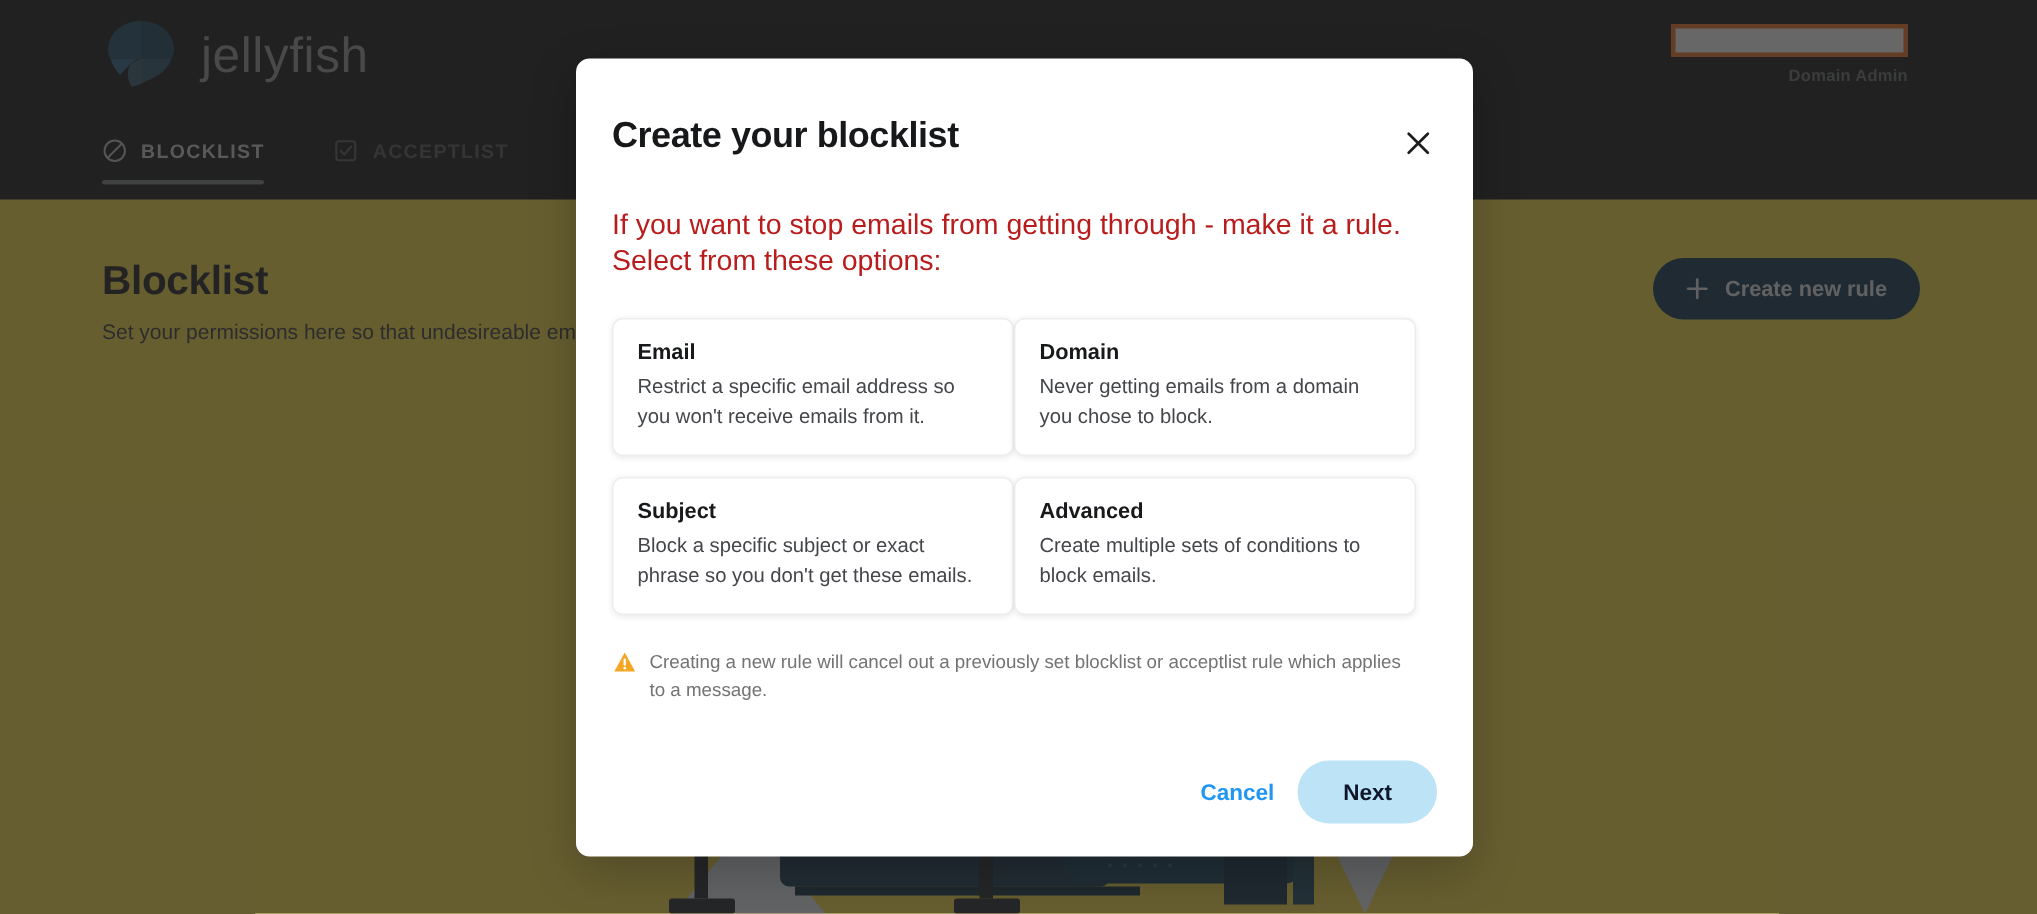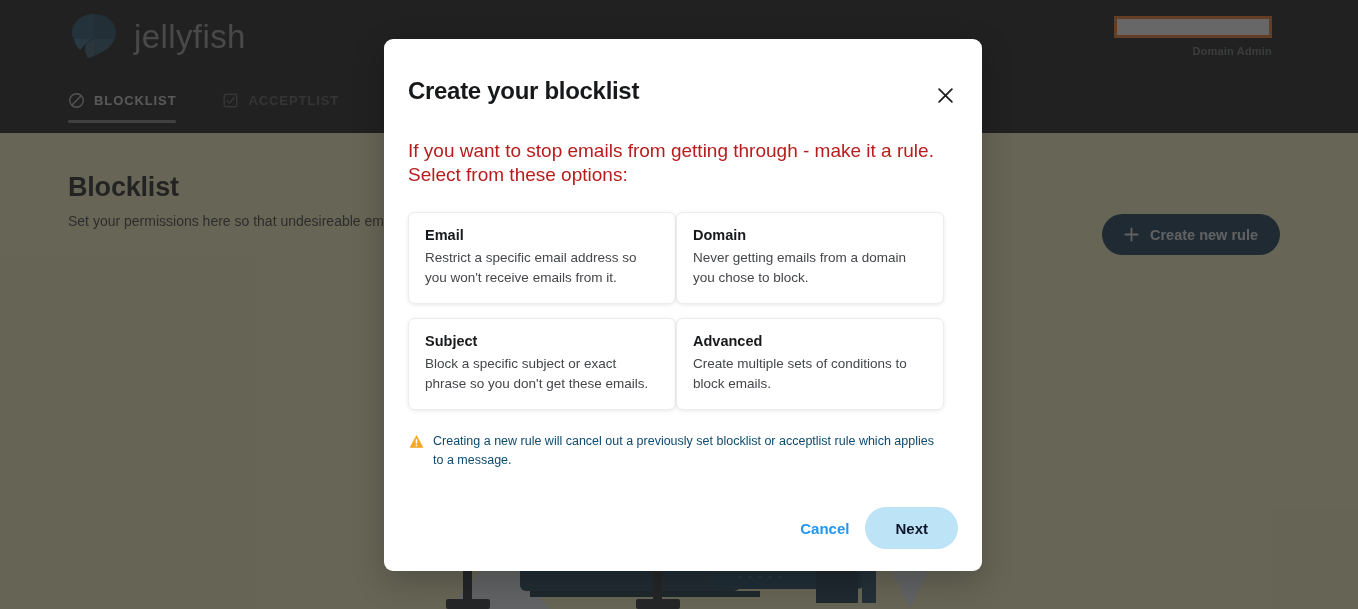--- a/index.html
+++ b/index.html
@@ -9,21 +9,21 @@
     width: 1358px; height: 609px;
     overflow: hidden;
     font-family: "Liberation Sans", sans-serif;
     background: #ffffff;
   }
 
   
   #app {
     position: absolute; inset: 0;
     width: 1358px; height: 609px;
-    background: #fef9c3;
+    background: #fde047;
   }
 
   .topbar {
     position: absolute; top: 0; left: 0;
     width: 1358px; height: 133px;
     background: #141516;
   }
   .brand {
     position: absolute; left: 68px; top: 10px;
     display: flex; align-items: center; gap: 14px;
@@ -82,21 +82,20 @@
 
   .create-btn {
     position: absolute; right: 78px; top: 172px;
     height: 41px; padding: 0 22px;
     background: #0e3552; color: #e9eaec;
     border: none; border-radius: 21px;
     display: flex; align-items: center; gap: 11px;
     font-size: 14.5px; font-weight: 700;
     font-family: "Liberation Sans", sans-serif;
     cursor: pointer;
-    margin-top: 42px;
   }
   .plus-ico { width: 15px; height: 15px; display: block; }
 
   
   .illo {
     position: absolute; left: 410px; bottom: 0;
     width: 560px; height: 62px;
   }
 
   
@@ -160,21 +159,21 @@
     font-size: 13.5px; color: #44464a; line-height: 20px;
   }
 
   .warn {
     margin-top: 22px;
     display: flex; gap: 9px; align-items: flex-start;
     padding-left: 1px;
   }
   .warn-ico { width: 15px; height: 15px; display: block; flex: 0 0 15px; margin-top: 2px; }
   .warn-text {
-    font-size: 12.5px; color: #0c4a6e; line-height: 18.5px;
+    font-size: 12.5px; color: #737373; line-height: 18.5px;
     max-width: 505px;
   }
 
   .modal-foot {
     position: absolute; right: 24px; bottom: 22px;
     display: flex; align-items: center; 
   }
   .btn-cancel {
     background: none; border: none; cursor: pointer;
     font-family: "Liberation Sans", sans-serif;

